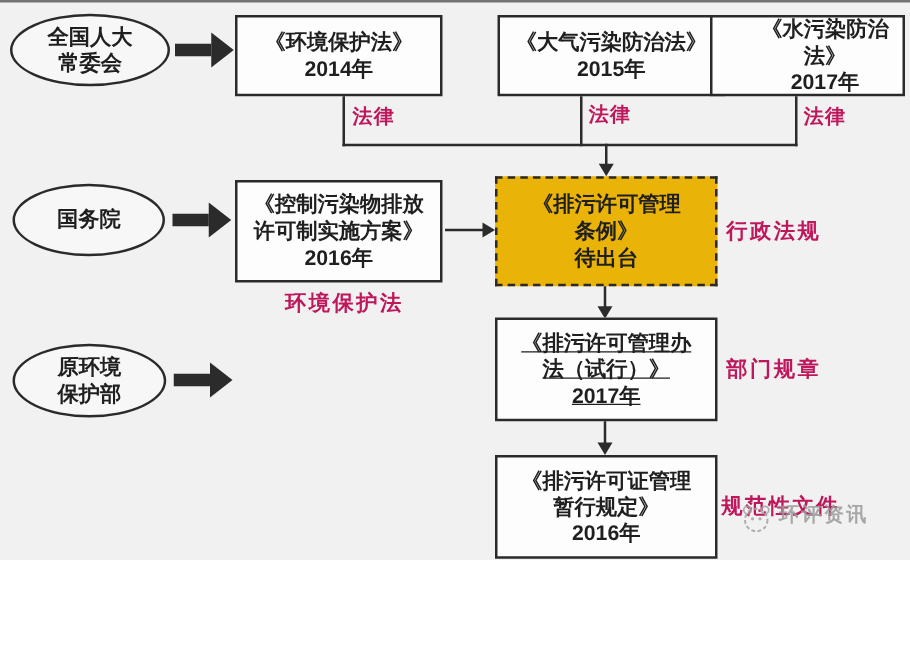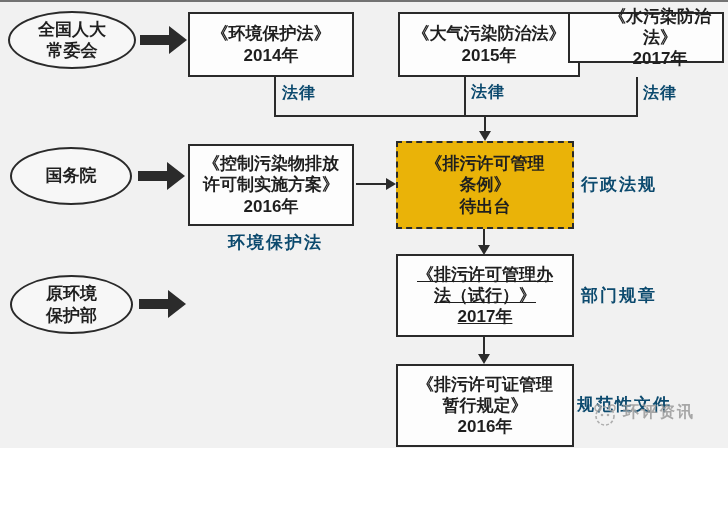--- a/index.html
+++ b/index.html
@@ -46,21 +46,21 @@
     border-top:10px solid #2b2b2b;
   }
   .head-right {
     position:absolute; width:0; height:0;
     border-top:6px solid transparent; border-bottom:6px solid transparent;
     border-left:10px solid #2b2b2b;
   }
   
   .cat-label {
     position:absolute; font-family:Liberation Serif, serif;
-    font-weight:bold; font-size:17px; color:#0c4a6e; letter-spacing:2px;
+    font-weight:bold; font-size:17px; color:#be185d; letter-spacing:2px;
     white-space:nowrap;
   }
   .cat-label.small { font-size:16px; letter-spacing:1px; }
   
   .watermark {
     position:absolute; display:flex; gap:5px;
     color:#9b9b9b; font-size:16px; letter-spacing:2px; font-weight:bold;
     opacity:0.85;
   }
   .watermark svg { display:block; }
@@ -92,21 +92,21 @@
     </div>
     <div class="blk-arrow" style="left:139px; top:288px;">
       <span class="shaft"></span>
       <span class="head"></span>
     </div>
 
     <div class="node" style="left:188px; top:10px; width:166px; height:65px;">《环境保护法》
 2014年</div>
     <div class="node" style="left:377px; top:10px; width:182px; height:65px;margin-left:21px;">《大气污染防治法》
 2015年</div>
-    <div class="node" style="left:568px; top:10px; width:156px; height:51px;padding-left:28px;">《水污染防治法》
+    <div class="node" style="left:568px; top:10px; width:156px; height:65px;padding-left:28px;">《水污染防治法》
 2017年</div>
 
     <div class="vline" style="left:274px; top:75px; height:40px;"></div>
     <div class="vline" style="left:464px; top:75px; height:40px;"></div>
     <div class="vline" style="left:636px; top:75px; height:40px;"></div>
     <div class="hline" style="left:274px; top:113px; width:364px;"></div>
     <div class="vline" style="left:484px; top:113px; height:17px;"></div>
     <div class="head-down" style="left:479px; top:129px;"></div>
 
     <div class="cat-label small" style="left:282px; top:81px;">法律</div>

